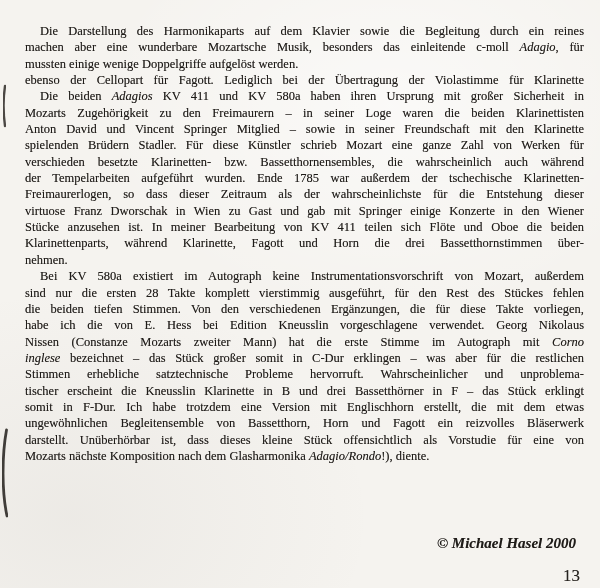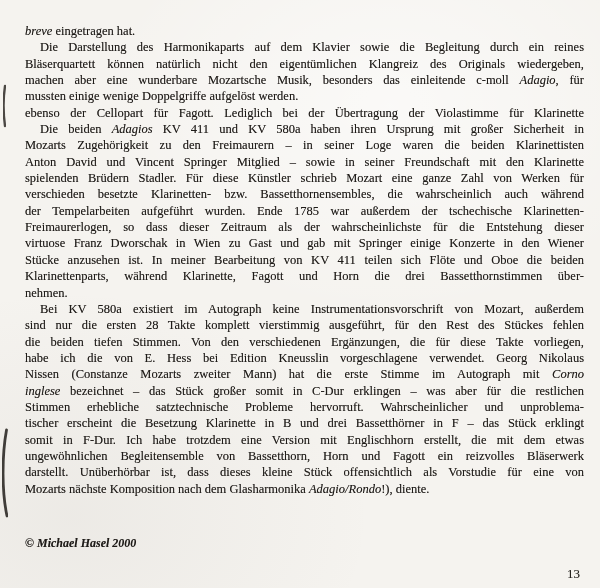--- a/index.html
+++ b/index.html
@@ -28,53 +28,52 @@
     text-align-last: justify;
     text-shadow: 0 0 0.5px rgba(30,27,24,0.45);
   }
   .line.left { text-align: left; text-align-last: left; }
   .line.indent { text-indent: 15px; }
   .line em { font-style: italic; }
   .credit {
     position: absolute;
     left: 25px; top: 535px;
     width: 551px;
+    text-align: right;
     font-weight: bold;
     font-style: italic;
-    font-size: 12px;
+    font-size: 15px;
     line-height: 16px;
     text-shadow: 0 0 0.5px rgba(30,27,24,0.45);
   }
   .page-number {
     position: absolute;
     top: 566px; right: 20px;
-    font-size: 13px;
+    font-size: 17px;
     color: #26231f;
     text-shadow: 0 0 0.5px rgba(30,27,24,0.4);
   }
 </style>
 </head>
 <body style="background-color: rgb(245, 243, 239); color: rgb(30, 27, 24);">
 
 <div class="page">
 
   <svg class="artifacts" viewBox="0 0 600 588" xmlns="http://www.w3.org/2000/svg" aria-hidden="true">
     <defs>
       <filter id="soft">
           <feGaussianBlur stdDeviation="0.45"></feGaussianBlur>
         </filter>
     </defs>
     <path d="M5,86 C3.2,98 3.2,113 5,126" fill="none" stroke="#2f2b28" stroke-width="2.4" stroke-linecap="round" opacity="0.85" filter="url(#soft)"></path>
     <path d="M6.5,430 C1.8,456 1.8,492 7,516" fill="none" stroke="#2f2b28" stroke-width="2.8" stroke-linecap="round" opacity="0.9" filter="url(#soft)"></path>
   </svg>
 
   <div class="text-block" id="text-block">
-      <div class="line left"><em>breve</em><span> eingetragen hat.</span></div>
       <div class="line indent"><span>Die Darstellung des Harmonikaparts auf dem Klavier sowie die Begleitung durch ein reines</span></div>
-      <div class="line"><span>Bläserquartett können natürlich nicht den eigentümlichen Klangreiz des Originals wiedergeben,</span></div>
       <div class="line"><span>machen aber eine wunderbare Mozartsche Musik, besonders das einleitende c-moll </span><em>Adagio</em><span>, für</span></div>
       <div class="line left"><span>mussten einige wenige Doppelgriffe aufgelöst werden.</span></div>
       <div class="line"><span>ebenso der Cellopart für Fagott. Lediglich bei der Übertragung der Violastimme für Klarinette</span></div>
       <div class="line indent"><span>Die beiden </span><em>Adagios</em><span> KV 411 und KV 580a haben ihren Ursprung mit großer Sicherheit in</span></div>
       <div class="line"><span>Mozarts Zugehörigkeit zu den Freimaurern – in seiner Loge waren die beiden Klarinettisten</span></div>
       <div class="line"><span>Anton David und Vincent Springer Mitglied – sowie in seiner Freundschaft mit den Klarinette</span></div>
       <div class="line"><span>spielenden Brüdern Stadler. Für diese Künstler schrieb Mozart eine ganze Zahl von Werken für</span></div>
       <div class="line"><span>verschieden besetzte Klarinetten- bzw. Bassetthornensembles, die wahrscheinlich auch während</span></div>
       <div class="line"><span>der Tempelarbeiten aufgeführt wurden. Ende 1785 war außerdem der tschechische Klarinetten-</span></div>
       <div class="line"><span>Freimaurerlogen, so dass dieser Zeitraum als der wahrscheinlichste für die Entstehung dieser</span></div>
@@ -82,21 +81,21 @@
       <div class="line"><span>Stücke anzusehen ist. In meiner Bearbeitung von KV 411 teilen sich Flöte und Oboe die beiden</span></div>
       <div class="line"><span>Klarinettenparts, während Klarinette, Fagott und Horn die drei Bassetthornstimmen über-</span></div>
       <div class="line left"><span>nehmen.</span></div>
       <div class="line indent"><span>Bei KV 580a existiert im Autograph keine Instrumentationsvorschrift von Mozart, außerdem</span></div>
       <div class="line"><span>sind nur die ersten 28 Takte komplett vierstimmig ausgeführt, für den Rest des Stückes fehlen</span></div>
       <div class="line"><span>die beiden tiefen Stimmen. Von den verschiedenen Ergänzungen, die für diese Takte vorliegen,</span></div>
       <div class="line"><span>habe ich die von E. Hess bei Edition Kneusslin vorgeschlagene verwendet. Georg Nikolaus</span></div>
       <div class="line"><span>Nissen (Constanze Mozarts zweiter Mann) hat die erste Stimme im Autograph mit </span><em>Corno</em></div>
       <div class="line"><em>inglese</em><span> bezeichnet – das Stück großer somit in C-Dur erklingen – was aber für die restlichen</span></div>
       <div class="line"><span>Stimmen erhebliche satztechnische Probleme hervorruft. Wahrscheinlicher und unproblema-</span></div>
-      <div class="line"><span>tischer erscheint die Besetzung Klarinette in B und drei Bassetthörner in F – das Stück erklingt</span></div>
+      <div class="line"><span>tischer erscheint die Kneusslin Klarinette in B und drei Bassetthörner in F – das Stück erklingt</span></div>
       <div class="line"><span>somit in F-Dur. Ich habe trotzdem eine Version mit Englischhorn erstellt, die mit dem etwas</span></div>
       <div class="line"><span>ungewöhnlichen Begleitensemble von Bassetthorn, Horn und Fagott ein reizvolles Bläserwerk</span></div>
       <div class="line"><span>darstellt. Unüberhörbar ist, dass dieses kleine Stück offensichtlich als Vorstudie für eine von</span></div>
       <div class="line left"><span>Mozarts nächste Komposition nach dem Glasharmonika </span><em>Adagio/Rondo</em><span>!), diente.</span></div>
     </div>
 
   <div class="credit">© Michael Hasel 2000</div>
 
   <div class="page-number">13</div>
 

